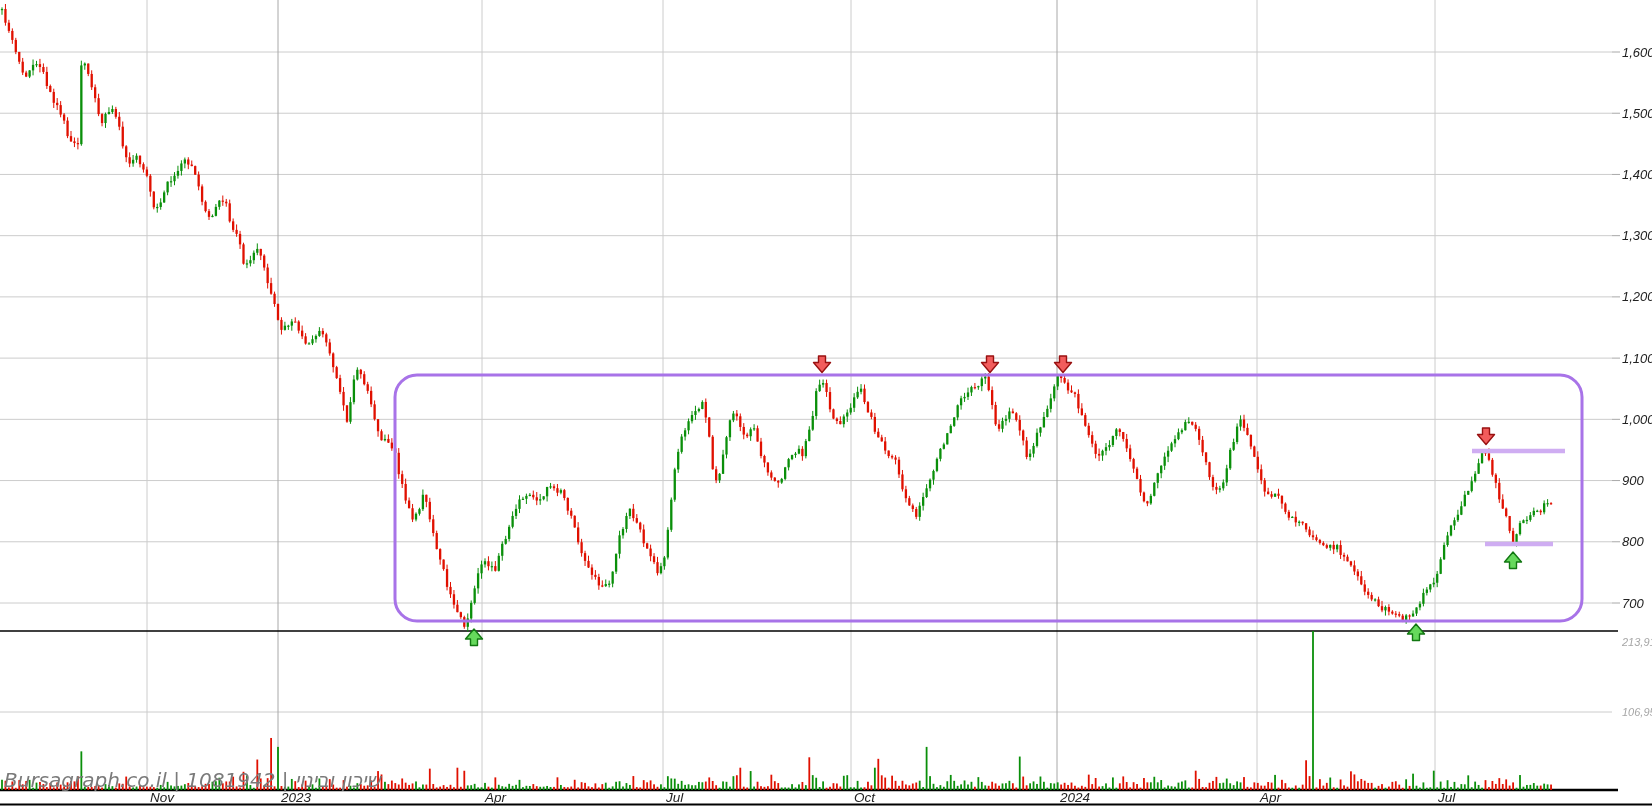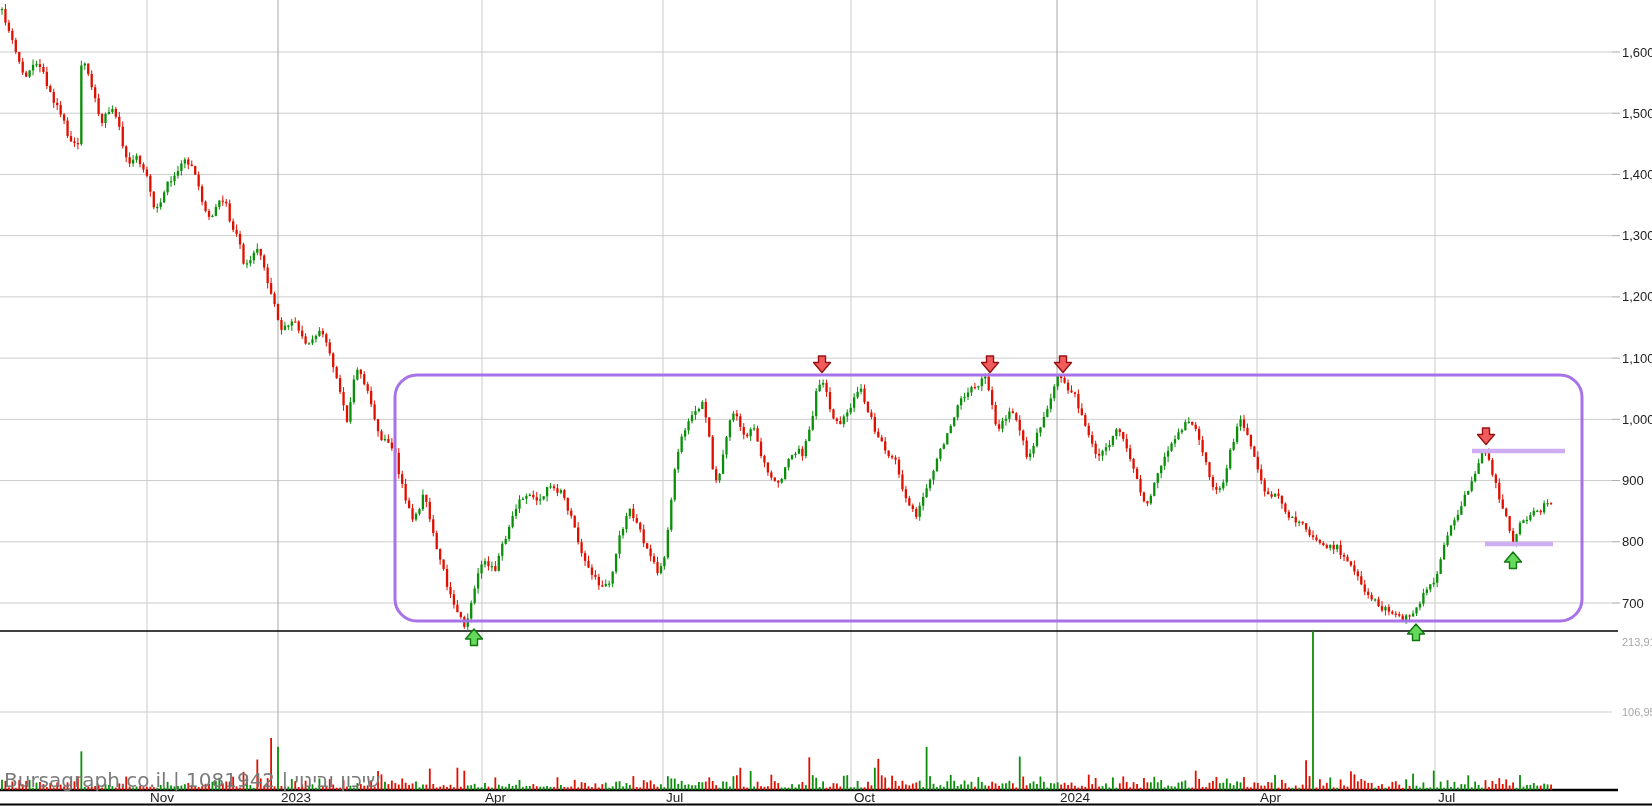--- a/index.html
+++ b/index.html
@@ -1,17 +1,17 @@
 <!DOCTYPE html>
 <html><head>
 <meta charset="utf-8">
 <style>
   html,body{margin:0;padding:0;background:#fff;}
   .chart-wrap{position:relative;width:1652px;height:806px;background:#ffffff;overflow:hidden;
-    font-family:"Liberation Sans",sans-serif;}
+    font-family:"Liberation Sans",sans-serif;font-style:italic;}
   svg text{font-family:"Liberation Sans",sans-serif;}
   svg .heb{font-family:"DejaVu Sans",sans-serif;}
 </style>
 </head>
 <body>
 
 <div class="chart-wrap">
   <svg id="chart" width="1652" height="806" viewBox="0 0 1652 806">
     <g id="g-grid-h">
         <line x1="0" y1="52" x2="1612" y2="52" stroke="#cccccc" stroke-width="1"></line>

